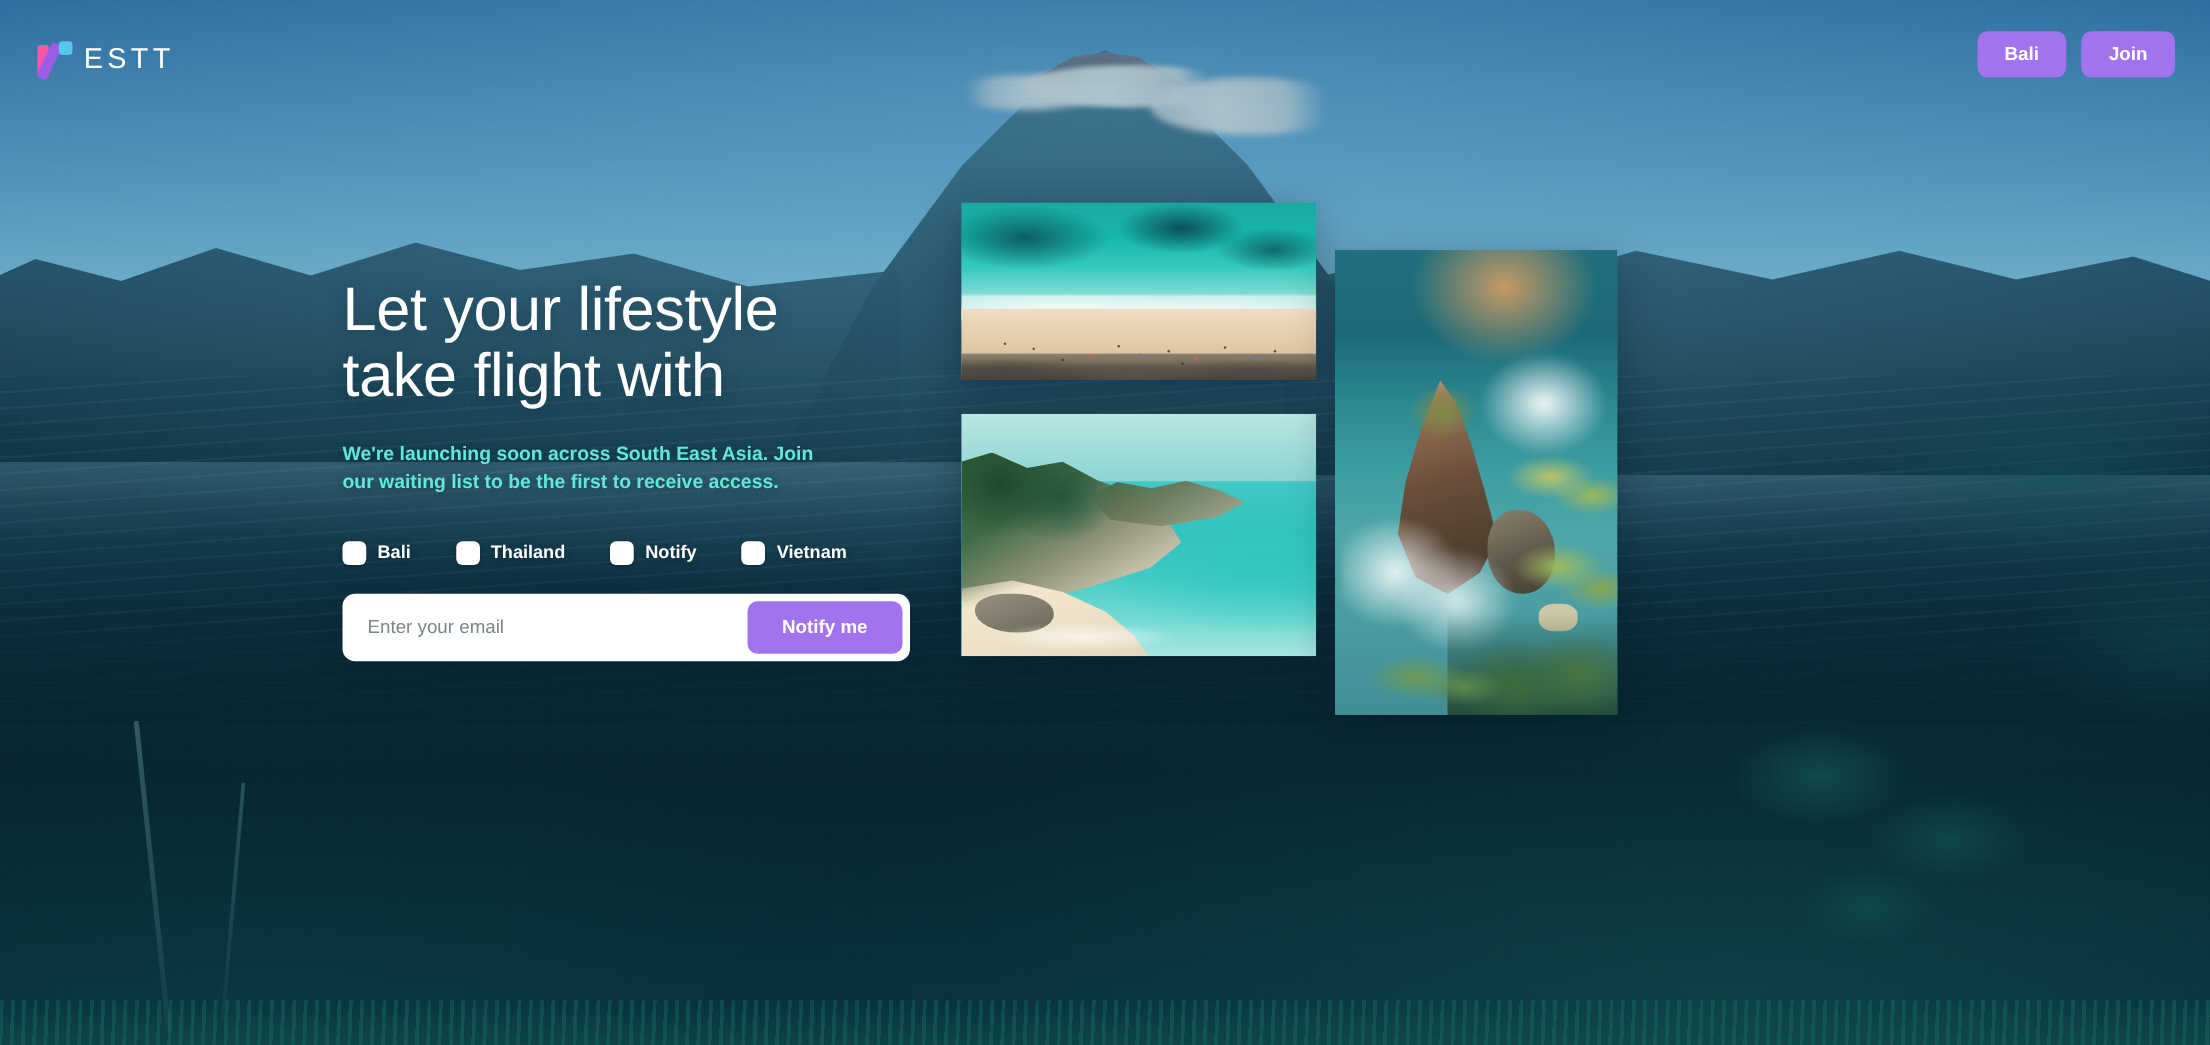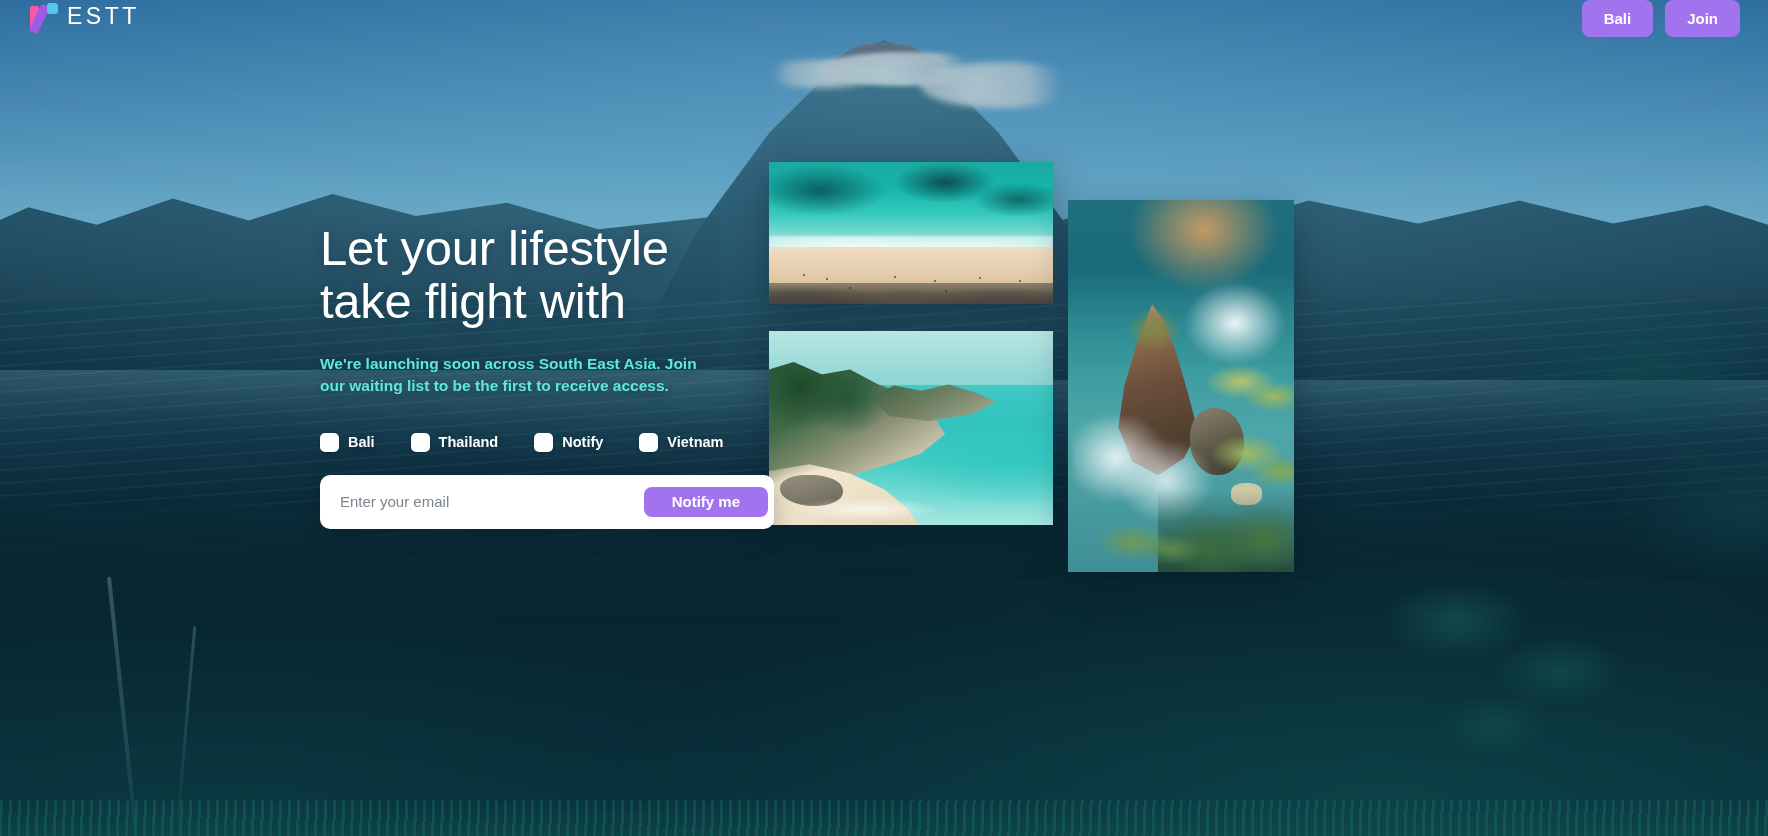--- a/index.html
+++ b/index.html
@@ -160,21 +160,21 @@
     opacity:.12;
     background-image:
       repeating-linear-gradient(0deg, rgba(255,255,255,.07) 0 1px, rgba(0,0,0,.06) 1px 2px),
       repeating-linear-gradient(90deg, rgba(255,255,255,.05) 0 1px, rgba(0,0,0,.05) 1px 2px);
     pointer-events:none;
   }
 
   
   .nav {
     position:absolute; top:0; left:0; right:0; height:62px;
-    display:flex; align-items:flex-start; justify-content:space-between;
+    display:flex; align-items:flex-end; justify-content:space-between;
     padding:0 28px;
     z-index:40;
   }
   .brand { display:flex; align-items:center; gap:6px; }
   .logo-mark { position:relative; width:34px; height:32px; }
   .logo-bar {
     position:absolute; left:2px; top:6px;
     width:9px; height:26px;
     background:#f857a6;
     border-radius:2px;
@@ -214,21 +214,20 @@
     cursor:pointer;
     line-height:1.15;
   }
 
   
   .copy {
     position:absolute;
     left:274px; top:222px;
     width:500px;
     z-index:30;
-    margin-left:46px;
   }
   .headline {
     color:#ffffff;
     font-size:49px;
     line-height:1.08;
     font-weight:400;
     letter-spacing:-0.3px;
     text-shadow:0 2px 14px rgba(0,30,45,.35);
   }
   .headline .brandword {
@@ -307,21 +306,21 @@
   }
   .email-input::placeholder { color:#7c848d; }
   .notify-btn {
     background:#a273ee;
     color:#ffffff;
     border:none;
     border-radius:8px;
     font-family:"Liberation Sans", sans-serif;
     font-size:15px;
     font-weight:700;
-    height:30px;
+    height:42px;
     padding:0 28px;
     cursor:pointer;
   }
 
   
   .collage { position:absolute; inset:0; z-index:25; pointer-events:none; }
   .photo {
     position:absolute;
     overflow:hidden;
     pointer-events:auto;

